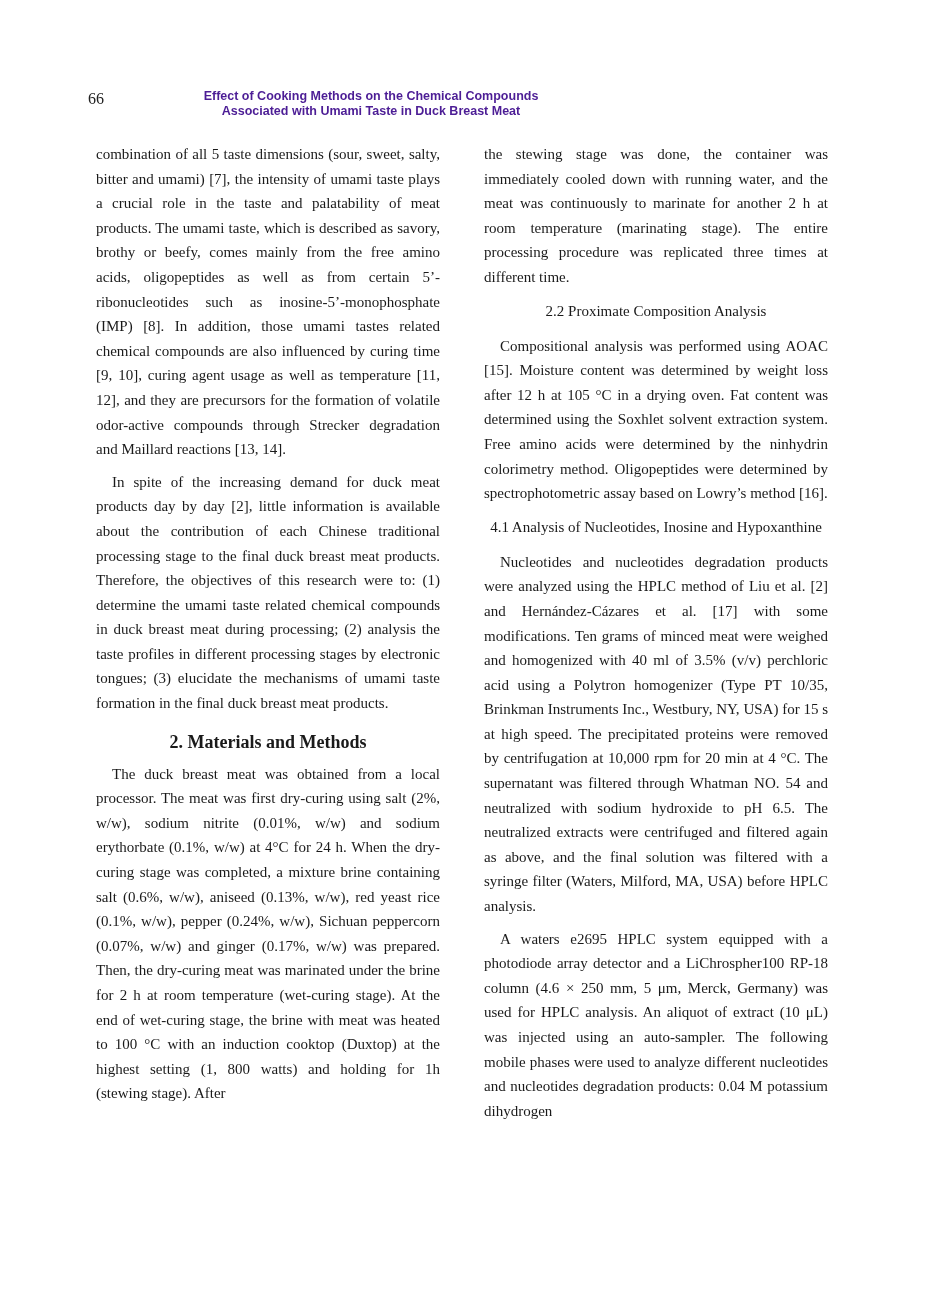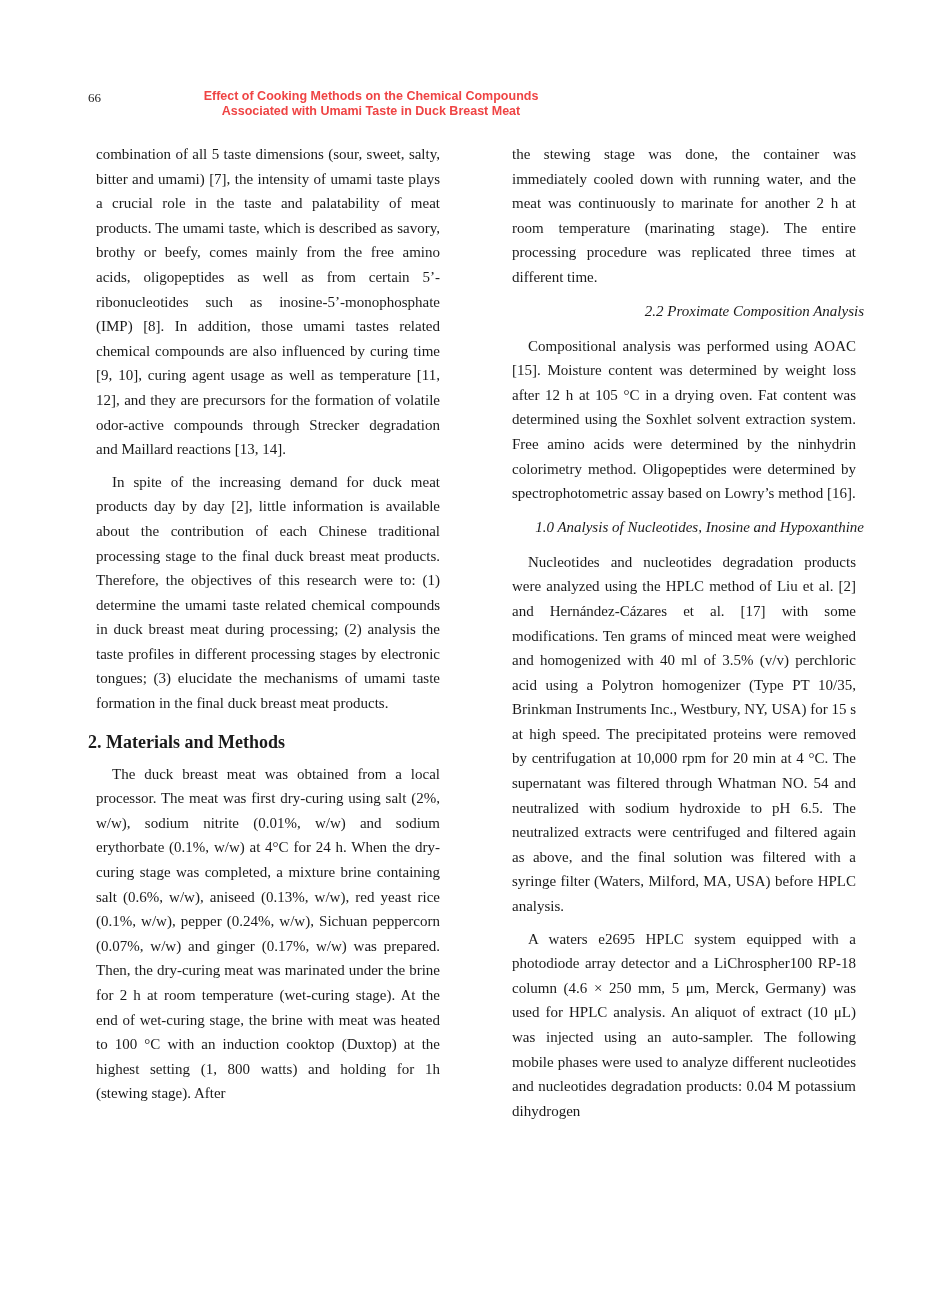--- a/index.html
+++ b/index.html
@@ -13,65 +13,64 @@
       position: relative;
       overflow: hidden;
       color: #1a1a1a;
       font-family: "Liberation Serif", serif;
     }
     .page-number {
       position: absolute;
       left: 88px;
       top: 90px;
       font-family: "Liberation Serif", serif;
-      font-size: 13px;
+      font-size: 16px;
       color: #222;
     }
     .running-head {
       position: absolute;
       left: 0;
       width: 742px;
       top: 89px;
       text-align: center;
       font-family: "Liberation Sans", sans-serif;
       font-weight: bold;
       font-size: 12.5px;
       line-height: 15px;
-      color: #ef4444;
+      color: #4c1d95;
     }
     .column {
       position: absolute;
       top: 134px;
       width: 360px;
       font-size: 15px;
       line-height: 24.6px;
       text-align: justify;
     }
     .col-left { left: 88px; }
-    .col-right { left: 504px; }
+    .col-right { left: 476px; }
     .column p {
       margin: 8px;
     }
     .column p.indent {
       text-indent: 16px;
     }
     .section-heading {
       font-family: "Liberation Serif", serif;
       font-weight: bold;
       font-size: 18px;
       line-height: 24px;
       margin: 14px 0 8px 0;
-      text-align: left;
+      text-align: center;
     }
     .subsection-heading {
-      font-style: italic;
       font-size: 15px;
       line-height: 22px;
       margin: 6px 0 12px 0;
-      text-align: right;
+      text-align: center;
     }
     .col-right .subsection-heading.first {
       margin-top: 10px;
     }
   </style>
 </head>
 <body>
 
 <div>
 
@@ -86,18 +85,18 @@
     <p>combination of all 5 taste dimensions (sour, sweet, salty, bitter and umami) [7], the intensity of umami taste plays a crucial role in the taste and palatability of meat products. The umami taste, which is described as savory, brothy or beefy, comes mainly from the free amino acids, oligopeptides as well as from certain 5’-ribonucleotides such as inosine-5’-monophosphate (IMP) [8]. In addition, those umami tastes related chemical compounds are also influenced by curing time [9, 10], curing agent usage as well as temperature [11, 12], and they are precursors for the formation of volatile odor-active compounds through Strecker degradation and Maillard reactions [13, 14].</p>
     <p class="indent">In spite of the increasing demand for duck meat products day by day [2], little information is available about the contribution of each Chinese traditional processing stage to the final duck breast meat products. Therefore, the objectives of this research were to: (1) determine the umami taste related chemical compounds in duck breast meat during processing; (2) analysis the taste profiles in different processing stages by electronic tongues; (3) elucidate the mechanisms of umami taste formation in the final duck breast meat products.</p>
     <div class="section-heading">2. Materials and Methods</div>
     <p class="indent">The duck breast meat was obtained from a local processor. The meat was first dry-curing using salt (2%, w/w), sodium nitrite (0.01%, w/w) and sodium erythorbate (0.1%, w/w) at 4°C for 24 h. When the dry-curing stage was completed, a mixture brine containing salt (0.6%, w/w), aniseed (0.13%, w/w), red yeast rice (0.1%, w/w), pepper (0.24%, w/w), Sichuan peppercorn (0.07%, w/w) and ginger (0.17%, w/w) was prepared. Then, the dry-curing meat was marinated under the brine for 2 h at room temperature (wet-curing stage). At the end of wet-curing stage, the brine with meat was heated to 100 °C with an induction cooktop (Duxtop) at the highest setting (1, 800 watts) and holding for 1h (stewing stage). After</p>
   </div>
 
   <div class="column col-right">
     <p>the stewing stage was done, the container was immediately cooled down with running water, and the meat was continuously to marinate for another 2 h at room temperature (marinating stage). The entire processing procedure was replicated three times at different time.</p>
     <div class="subsection-heading first">2.2 Proximate Composition Analysis</div>
     <p class="indent">Compositional analysis was performed using AOAC [15]. Moisture content was determined by weight loss after 12 h at 105 °C in a drying oven. Fat content was determined using the Soxhlet solvent extraction system. Free amino acids were determined by the ninhydrin colorimetry method. Oligopeptides were determined by spectrophotometric assay based on Lowry’s method [16].</p>
-    <div class="subsection-heading first">1.0 Analysis of Nucleotides, Inosine and Hypoxanthine</div>
+    <div class="subsection-heading first">4.1 Analysis of Nucleotides, Inosine and Hypoxanthine</div>
     <p class="indent">Nucleotides and nucleotides degradation products were analyzed using the HPLC method of Liu et al. [2] and Hernández-Cázares et al. [17] with some modifications. Ten grams of minced meat were weighed and homogenized with 40 ml of 3.5% (v/v) perchloric acid using a Polytron homogenizer (Type PT 10/35, Brinkman Instruments Inc., Westbury, NY, USA) for 15 s at high speed. The precipitated proteins were removed by centrifugation at 10,000 rpm for 20 min at 4 °C. The supernatant was filtered through Whatman NO. 54 and neutralized with sodium hydroxide to pH 6.5. The neutralized extracts were centrifuged and filtered again as above, and the final solution was filtered with a syringe filter (Waters, Milford, MA, USA) before HPLC analysis.</p>
     <p class="indent">A waters e2695 HPLC system equipped with a photodiode array detector and a LiChrospher100 RP-18 column (4.6 × 250 mm, 5 μm, Merck, Germany) was used for HPLC analysis. An aliquot of extract (10 μL) was injected using an auto-sampler. The following mobile phases were used to analyze different nucleotides and nucleotides degradation products: 0.04 M potassium dihydrogen</p>
   </div>
 
 </div>
 
 </body></html>

